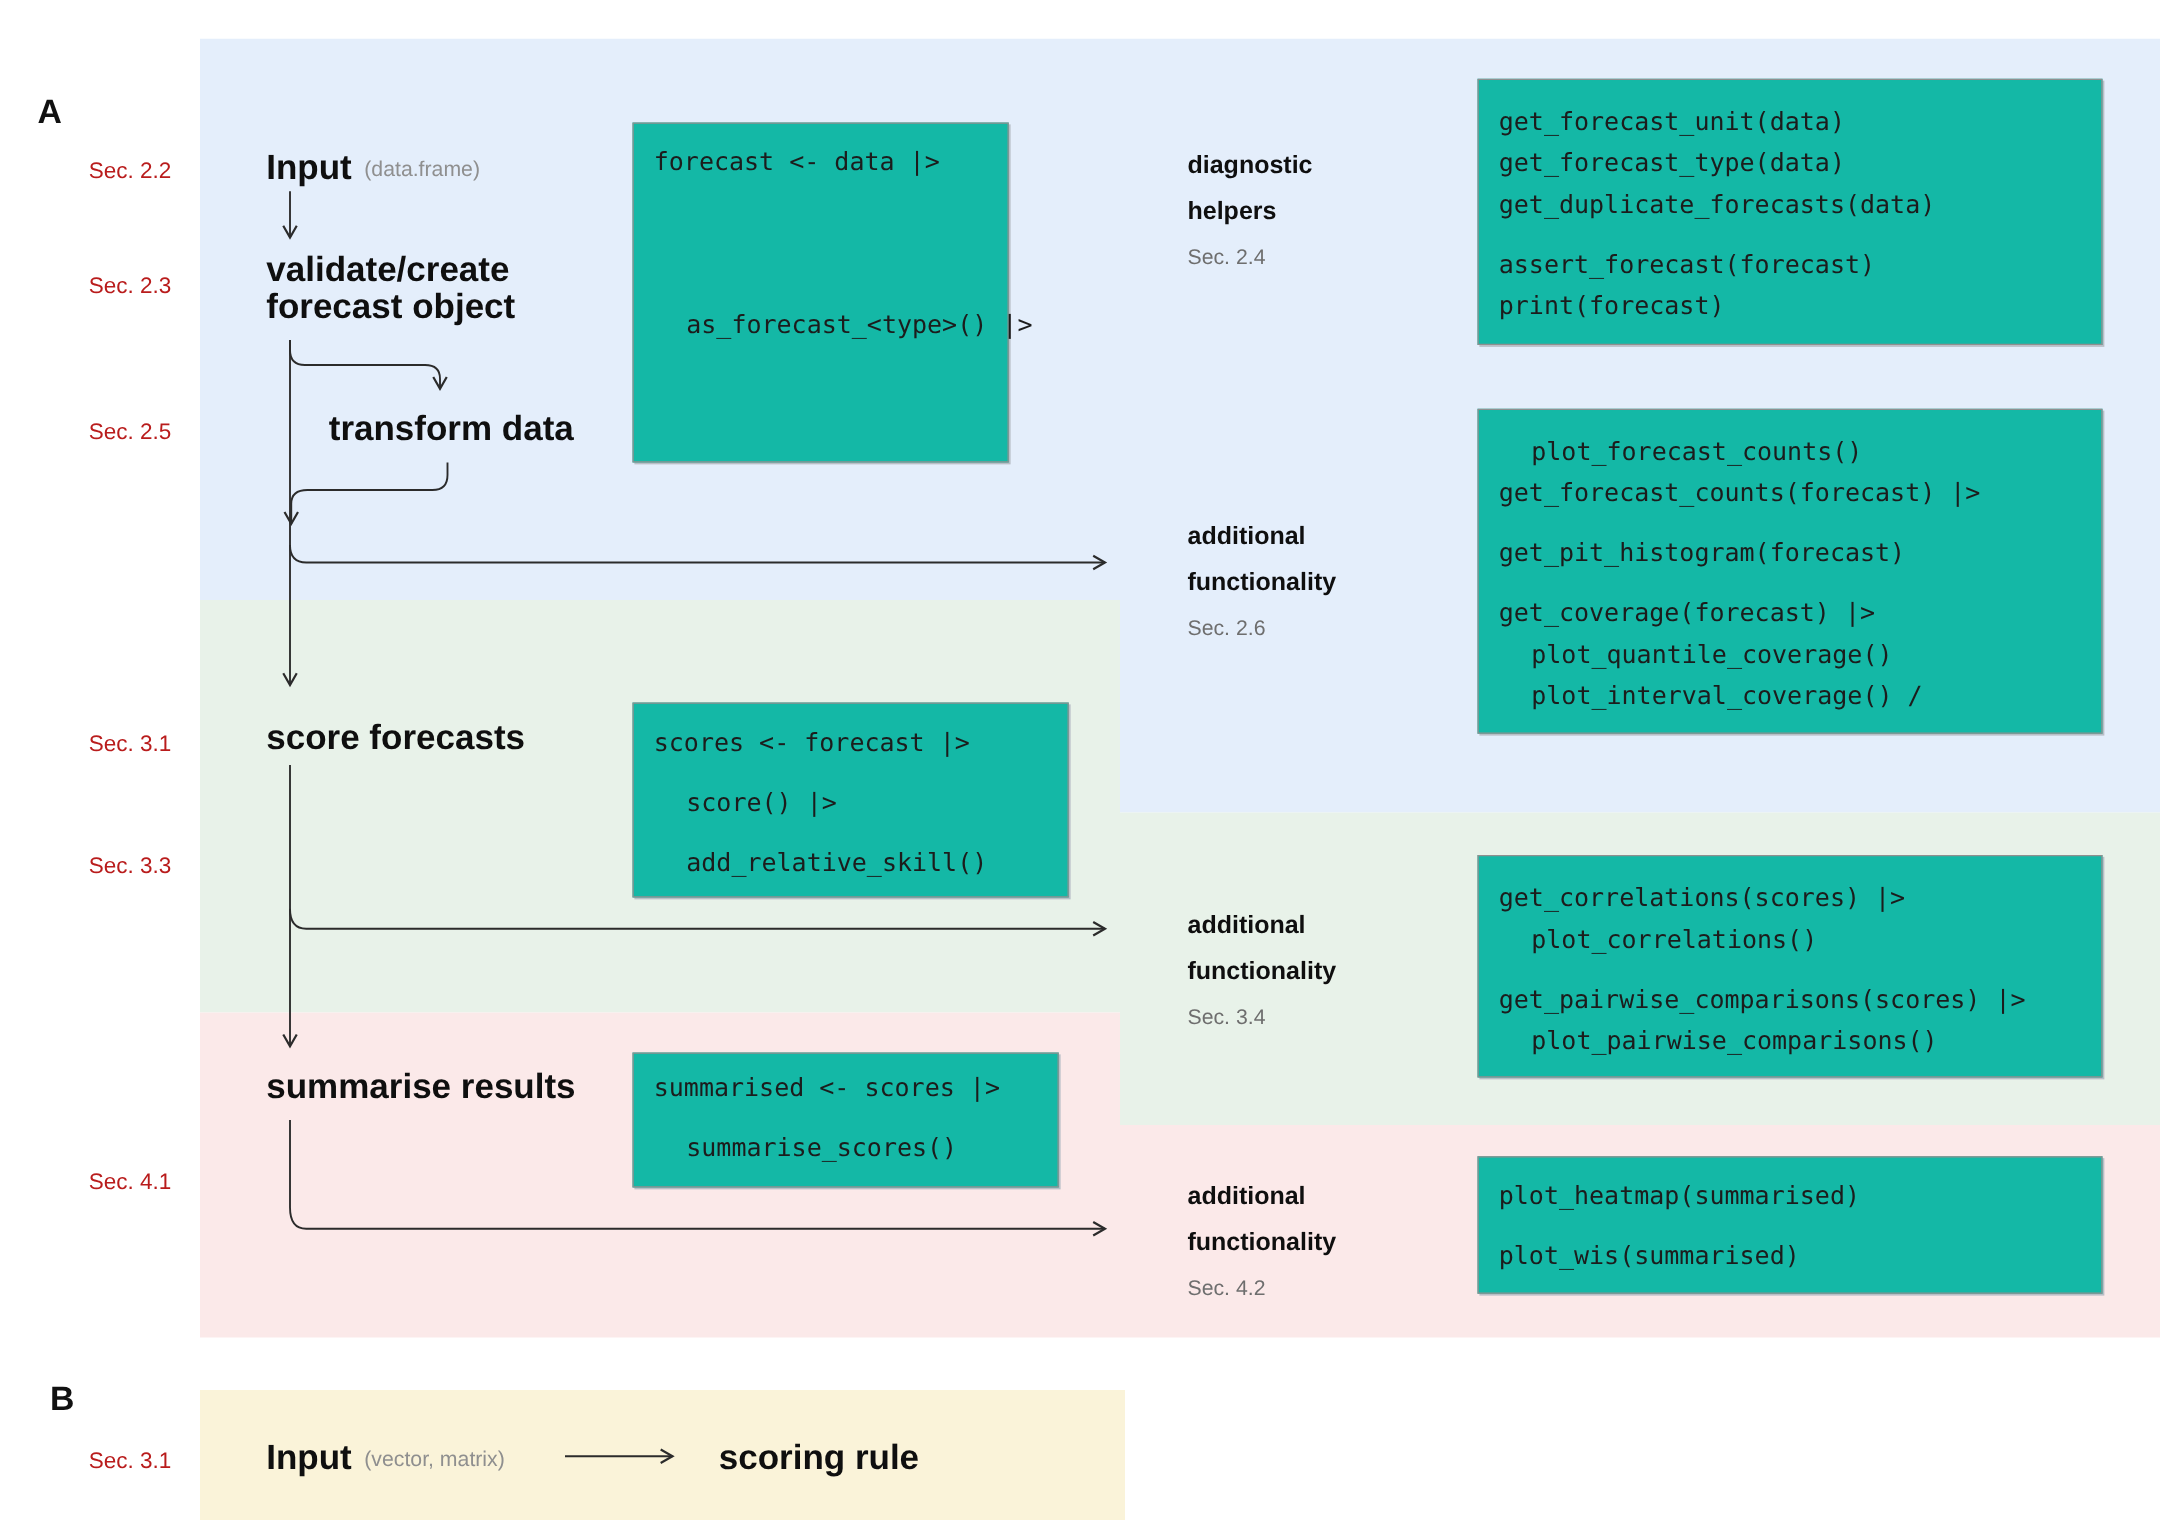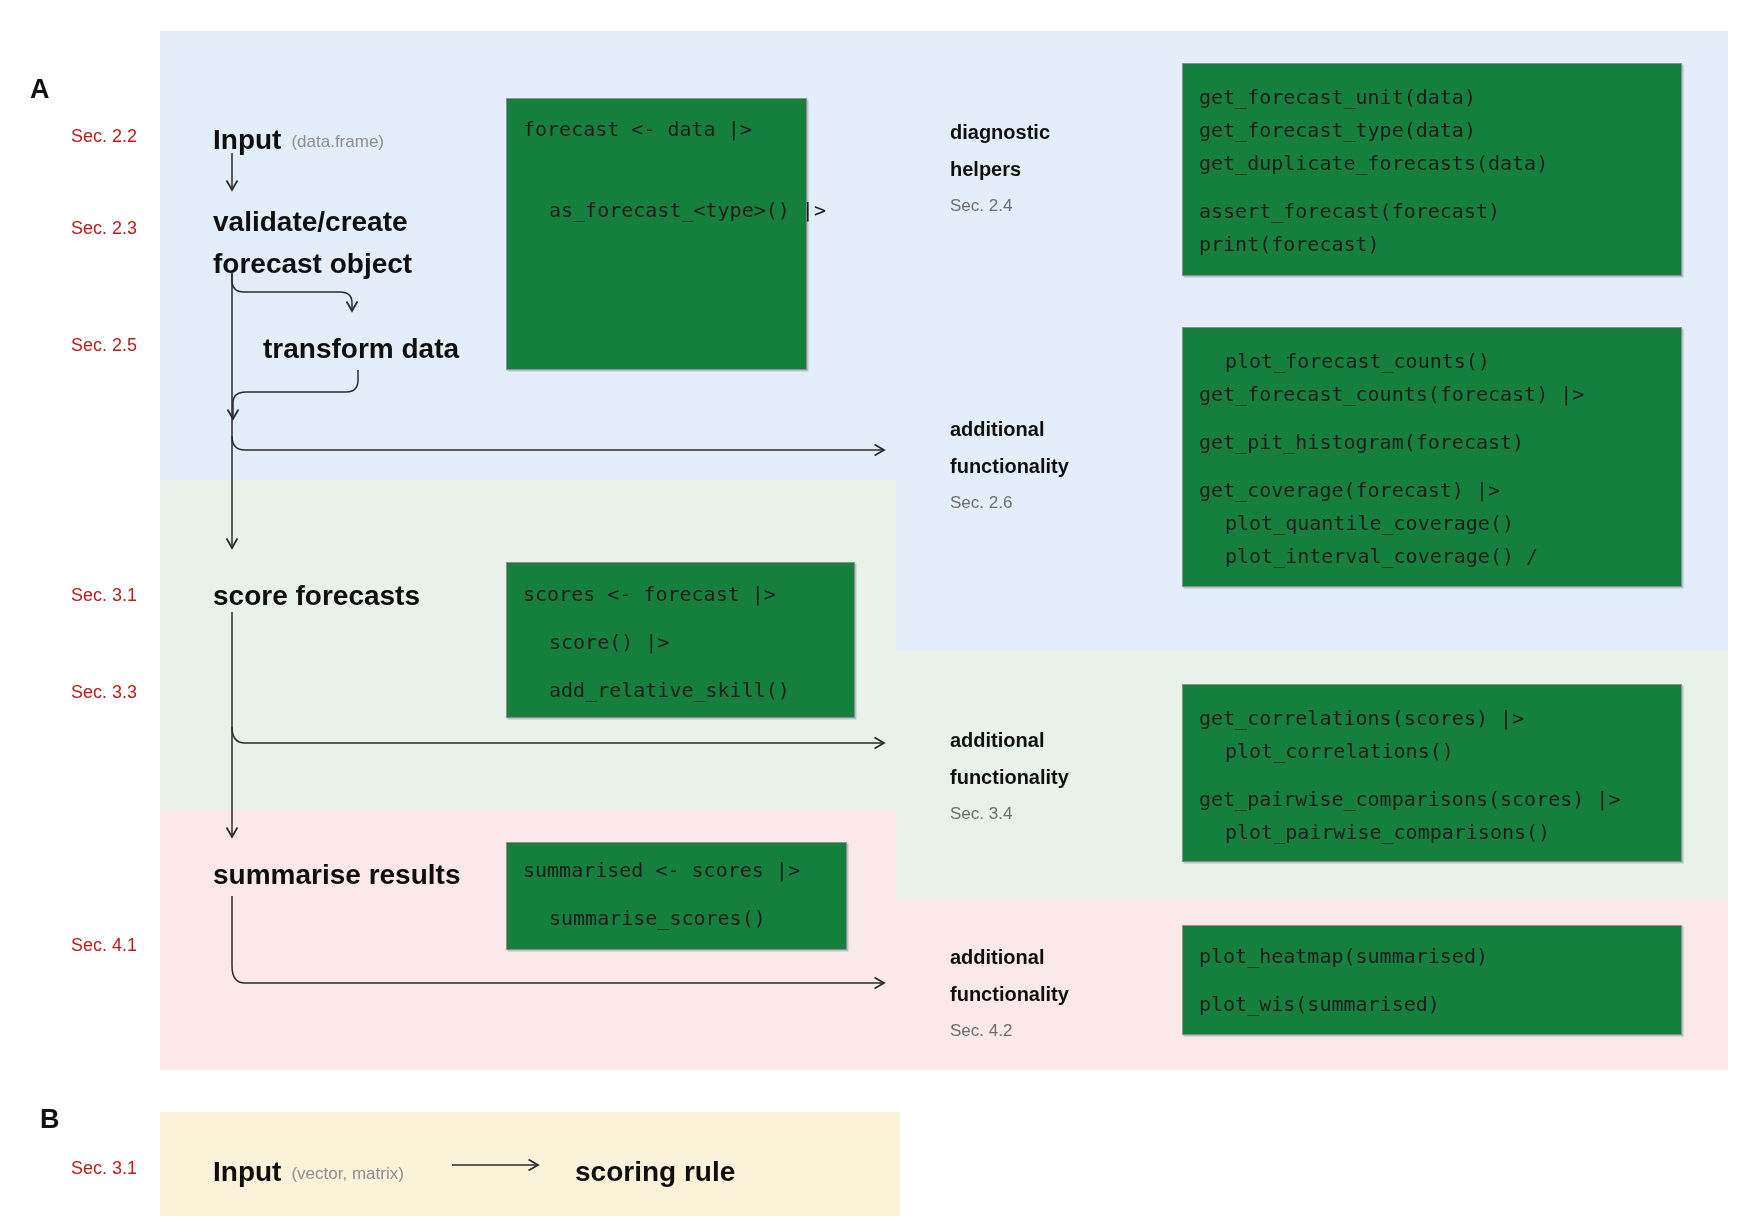--- a/index.html
+++ b/index.html
@@ -6,34 +6,34 @@
   #canvas{
     position:relative;width:1742px;height:1230px;background:#ffffff;overflow:hidden;
     font-family:"Liberation Sans",sans-serif;color:#111111;
   }
   .region{position:absolute;}
   .panel-label{position:absolute;font-size:27px;font-weight:bold;color:#111;}
   .sec-label{
     position:absolute;left:40px;width:97px;text-align:right;
     font-size:18px;line-height:20px;color:#b91c1c;
   }
-  .flow-title{position:absolute;font-size:28px;font-weight:bold;line-height:42px;color:#0f0f0f;white-space:nowrap;}
+  .flow-title{position:absolute;font-size:28px;font-weight:bold;line-height:29px;color:#0f0f0f;white-space:nowrap;}
   .annotation{font-size:17px;font-weight:normal;color:#8f8f8f;margin-left:10px;position:relative;top:-2px;}
   .rhead{position:absolute;width:230px;}
   .rhead .h{font-size:20px;font-weight:bold;line-height:37px;color:#0f0f0f;}
   .rhead .sec{font-size:17px;color:#6e6e6e;margin-top:8px;}
   .code-box{
-    position:absolute;background:#15803d;border:1px solid #8f8f8f;
+    position:absolute;background:#14b8a6;border:1px solid #8f8f8f;
     box-shadow:1.5px 1.5px 0 #b9bfc7;box-sizing:border-box;
     font-family:"DejaVu Sans Mono",monospace;font-size:20px;color:#1c1c1c;
   }
   .code-box .ln{display:block;line-height:33px;white-space:pre;padding-left:16px;}
   .code-box .ln.indent{padding-left:42px;}
   .code-box .ln.gap{margin-top:15px;}
-  .code-box .ln.gap65{margin-top:48px;}
+  .code-box .ln.gap65{margin-top:97px;}
   .code-box .ln.gap83{margin-top:83px;}
   .pad17{padding-top:17px;padding-bottom:16px;}
   .pad15{padding-top:15px;}
   .pad14{padding-top:14px;}
   .pad11{padding-top:11px;}
   #arrows{position:absolute;left:0;top:0;pointer-events:none;}
 </style>
 </head>
 <body>
 

